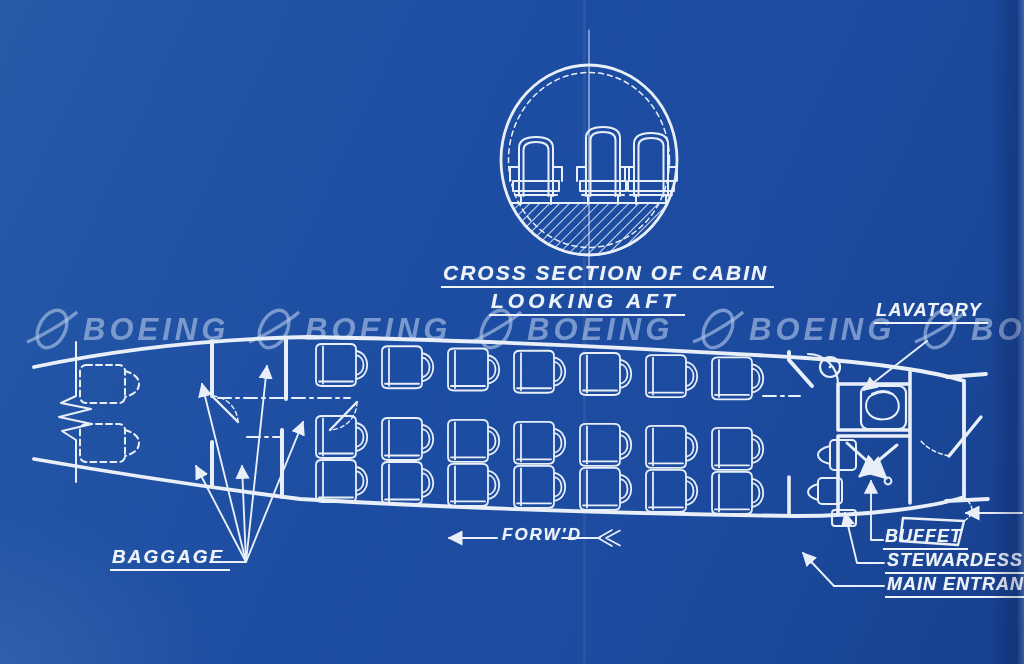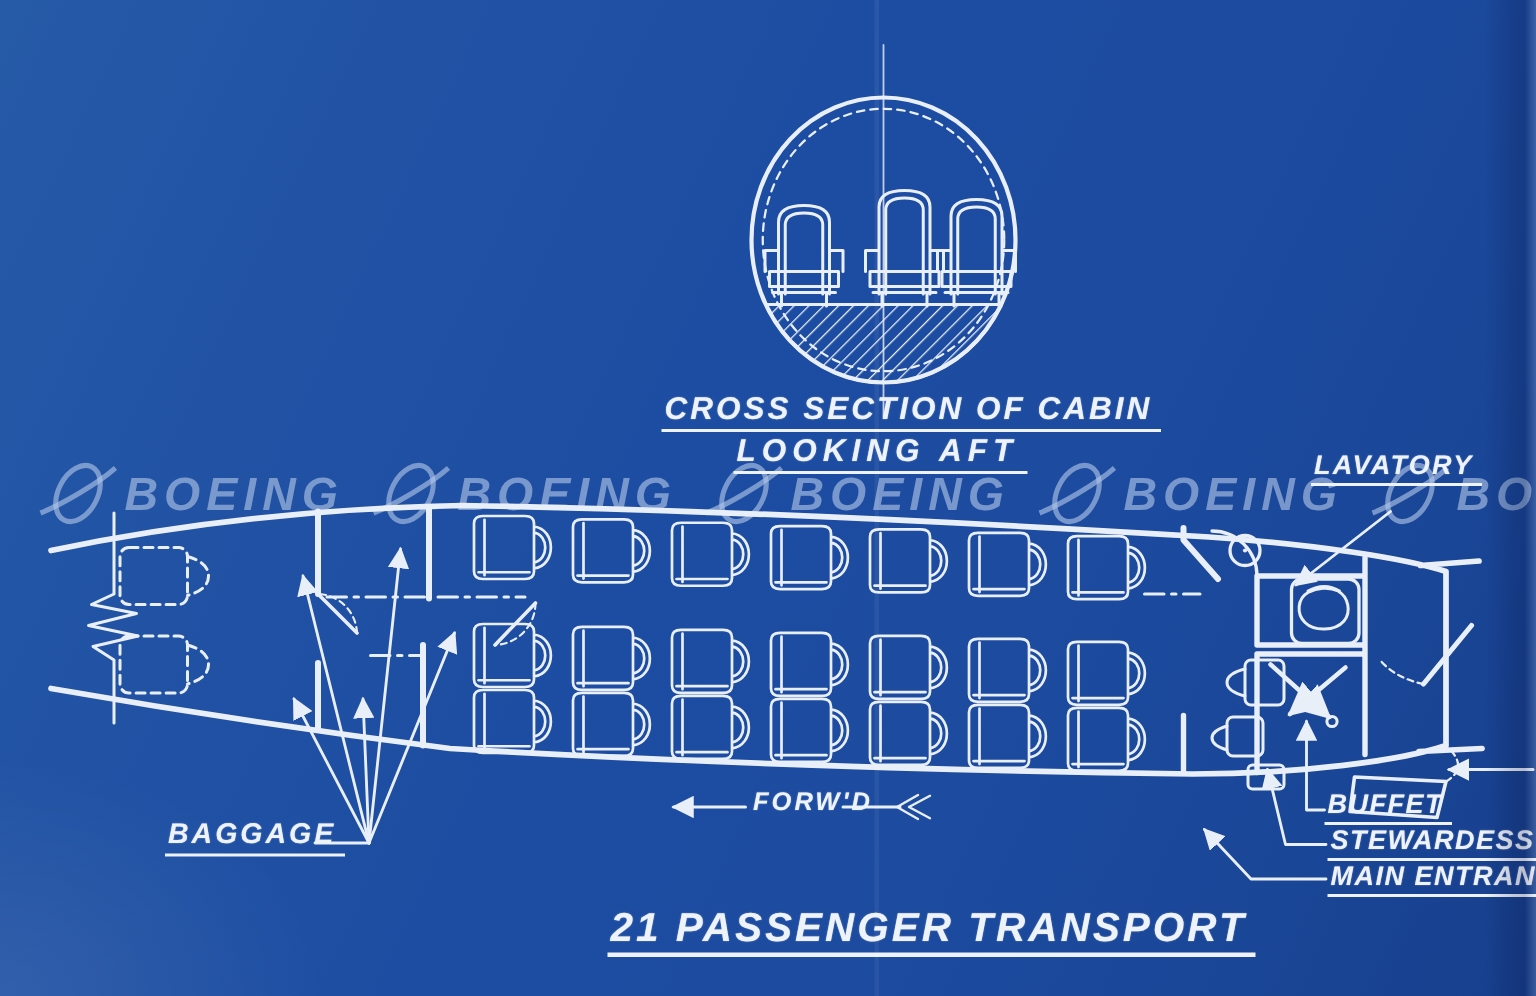--- a/index.html
+++ b/index.html
@@ -201,18 +201,17 @@
   </svg>
 
   <div class="lbl lbl-cs2">LOOKING AFT</div>
   <div class="lbl lbl-cs1">CROSS SECTION OF CABIN</div>
   <div class="lbl lbl-lavatory">LAVATORY</div>
   <div class="lbl lbl-baggage">BAGGAGE</div>
   <div class="lbl lbl-buffet">BUFFET</div>
   <div class="lbl lbl-stewardess">STEWARDESS</div>
   <div class="lbl lbl-main-entrance">MAIN ENTRANC</div>
   <div class="lbl lbl-forwd">FORW'D</div>
-  <div class="lbl lbl-title2">21 PASSENGER TRANSPORT</div>
 
   <div class="fold"></div>
   <div class="corner-light"></div>
   <div class="edge-right"></div>
 </div>
 
 </body></html>

